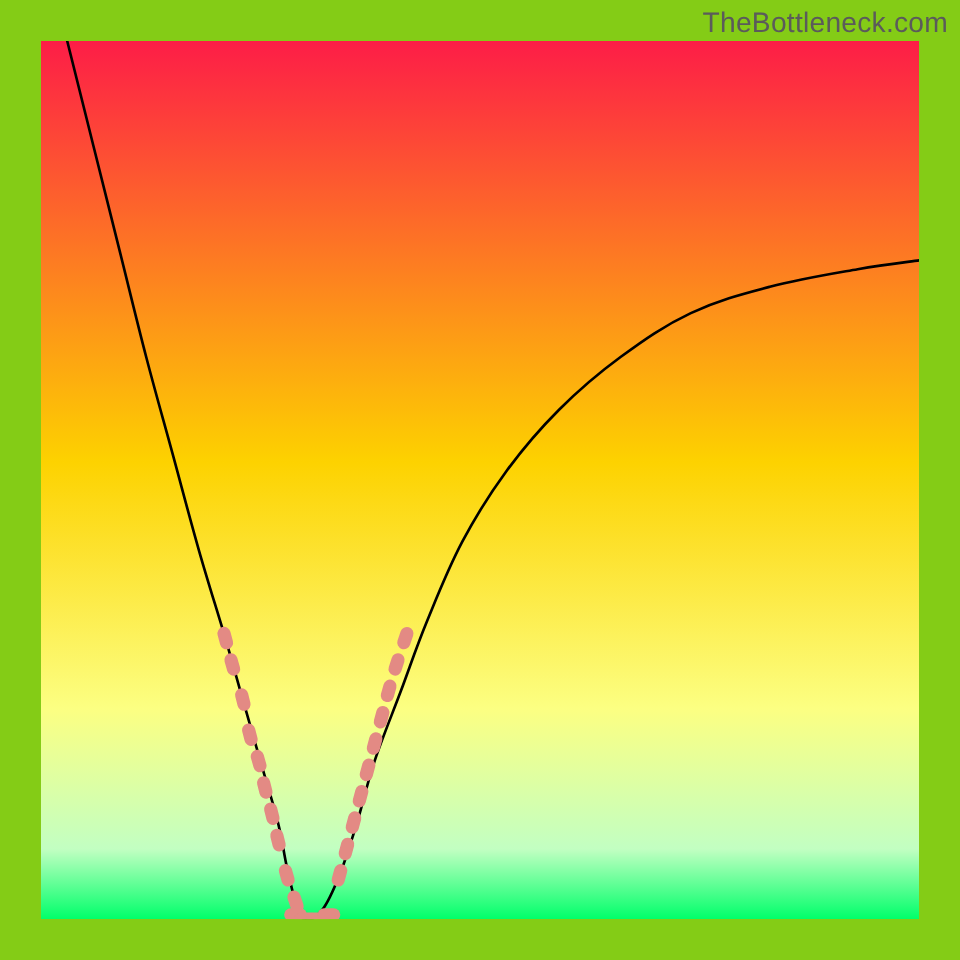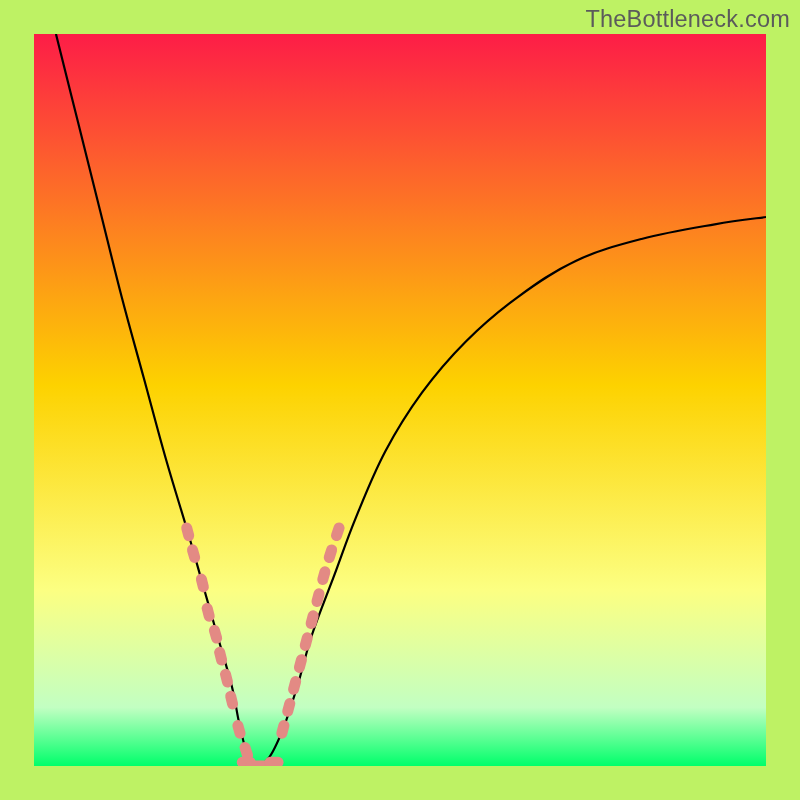--- a/index.html
+++ b/index.html
@@ -1,21 +1,21 @@
 <!DOCTYPE html>
 <html><head>
 <meta charset="utf-8">
 <style>
   * { margin: 0; padding: 0; box-sizing: border-box; }
   html, body { width: 800px; height: 800px; overflow: hidden; background: #000; }
   .frame {
     position: absolute;
     top: 0; left: 0;
     width: 800px; height: 800px;
-    background: #bef264;
+    background: #84cc16;
   }
   .plot-area {
     position: absolute;
     top: 34px;
     left: 34px;
     width: 732px;
     height: 732px;
     overflow: hidden;
   }
   .watermark {

